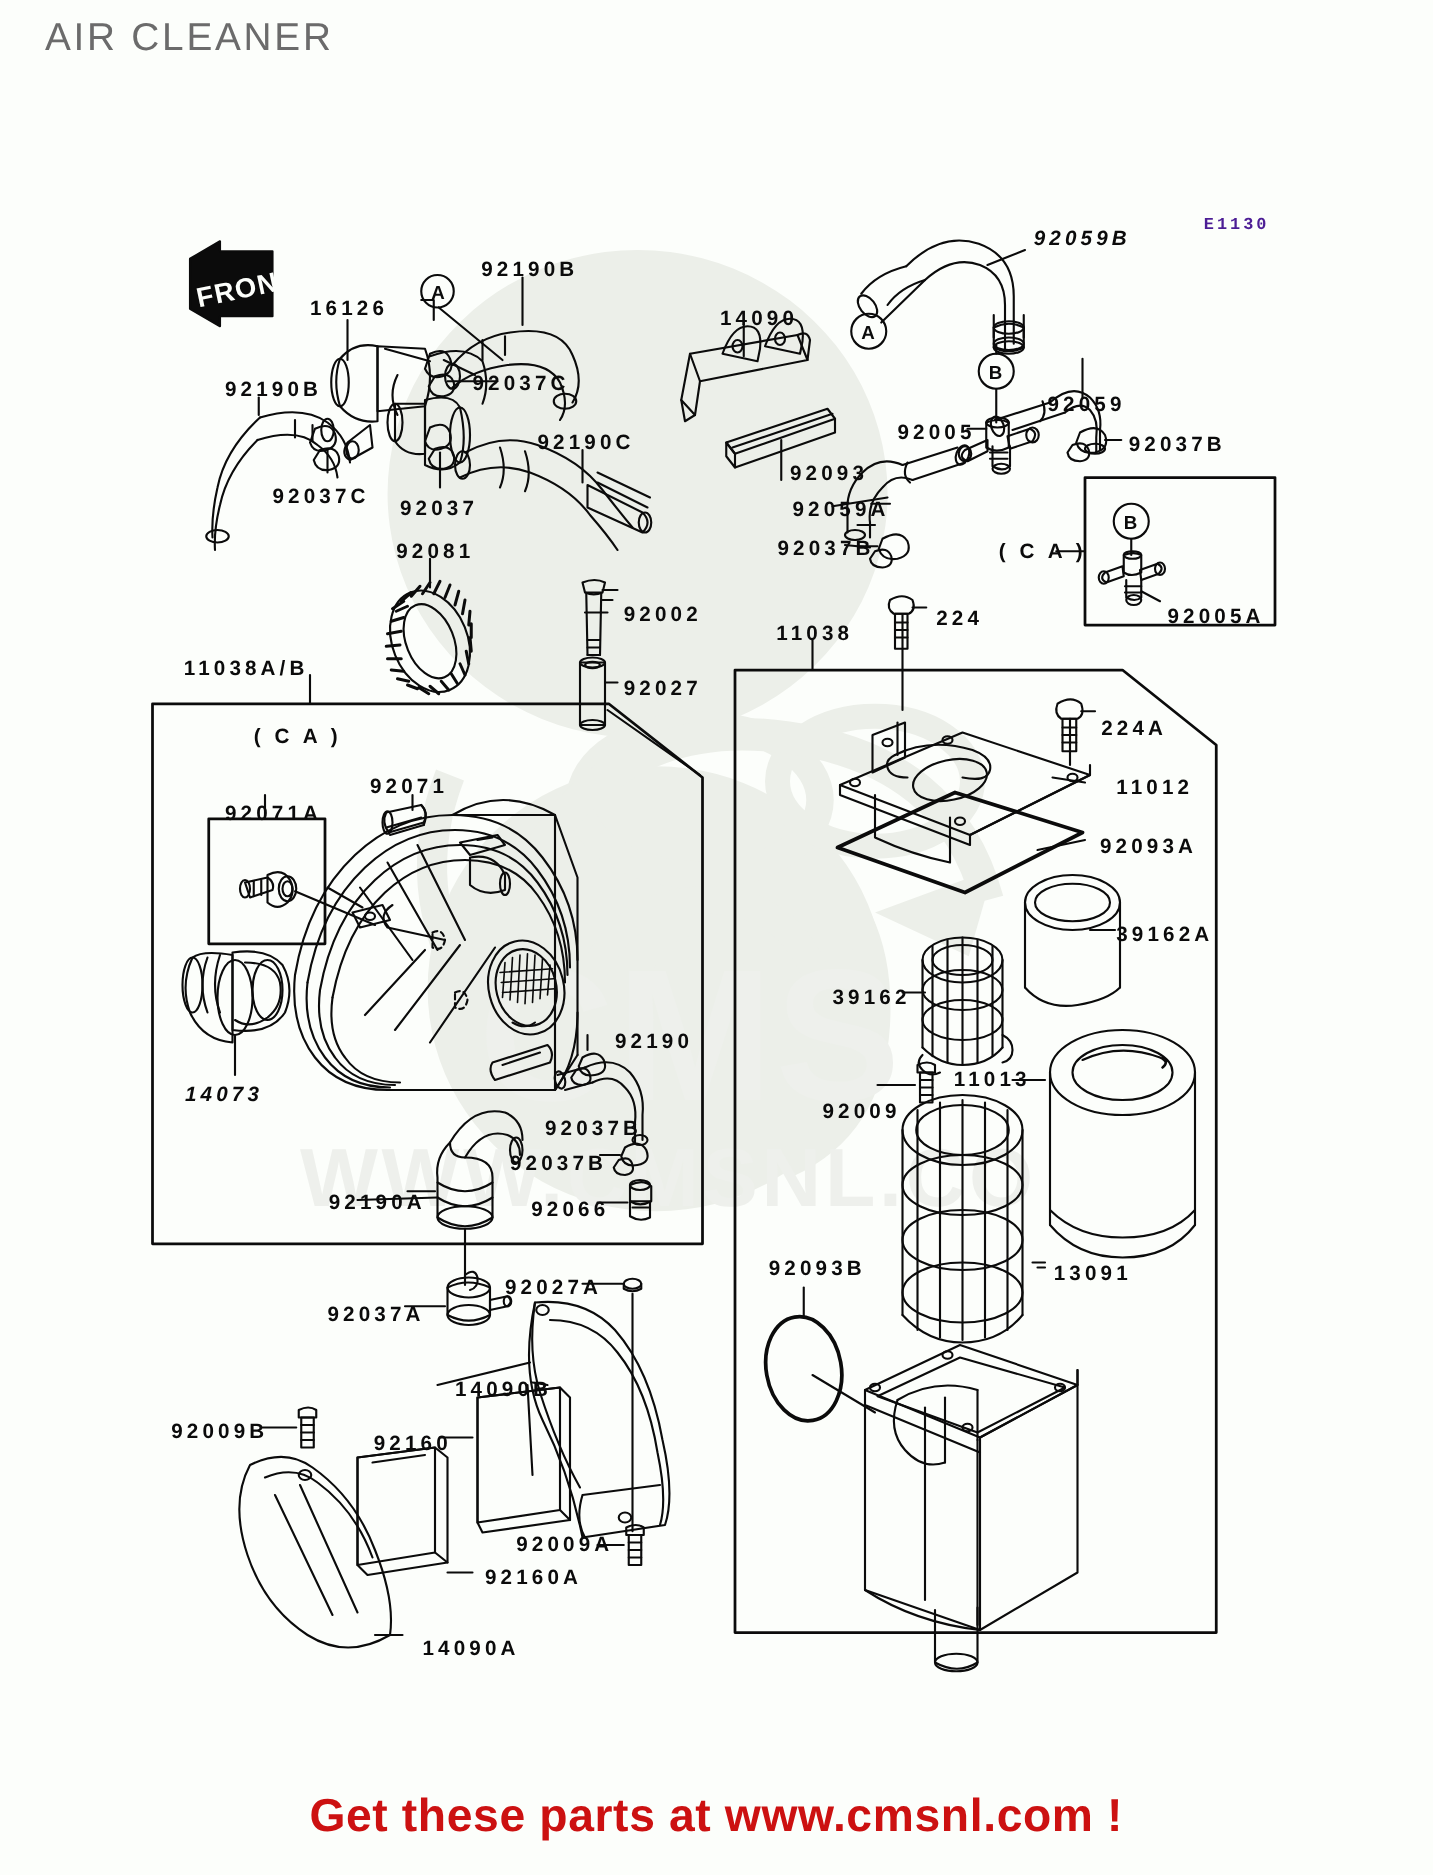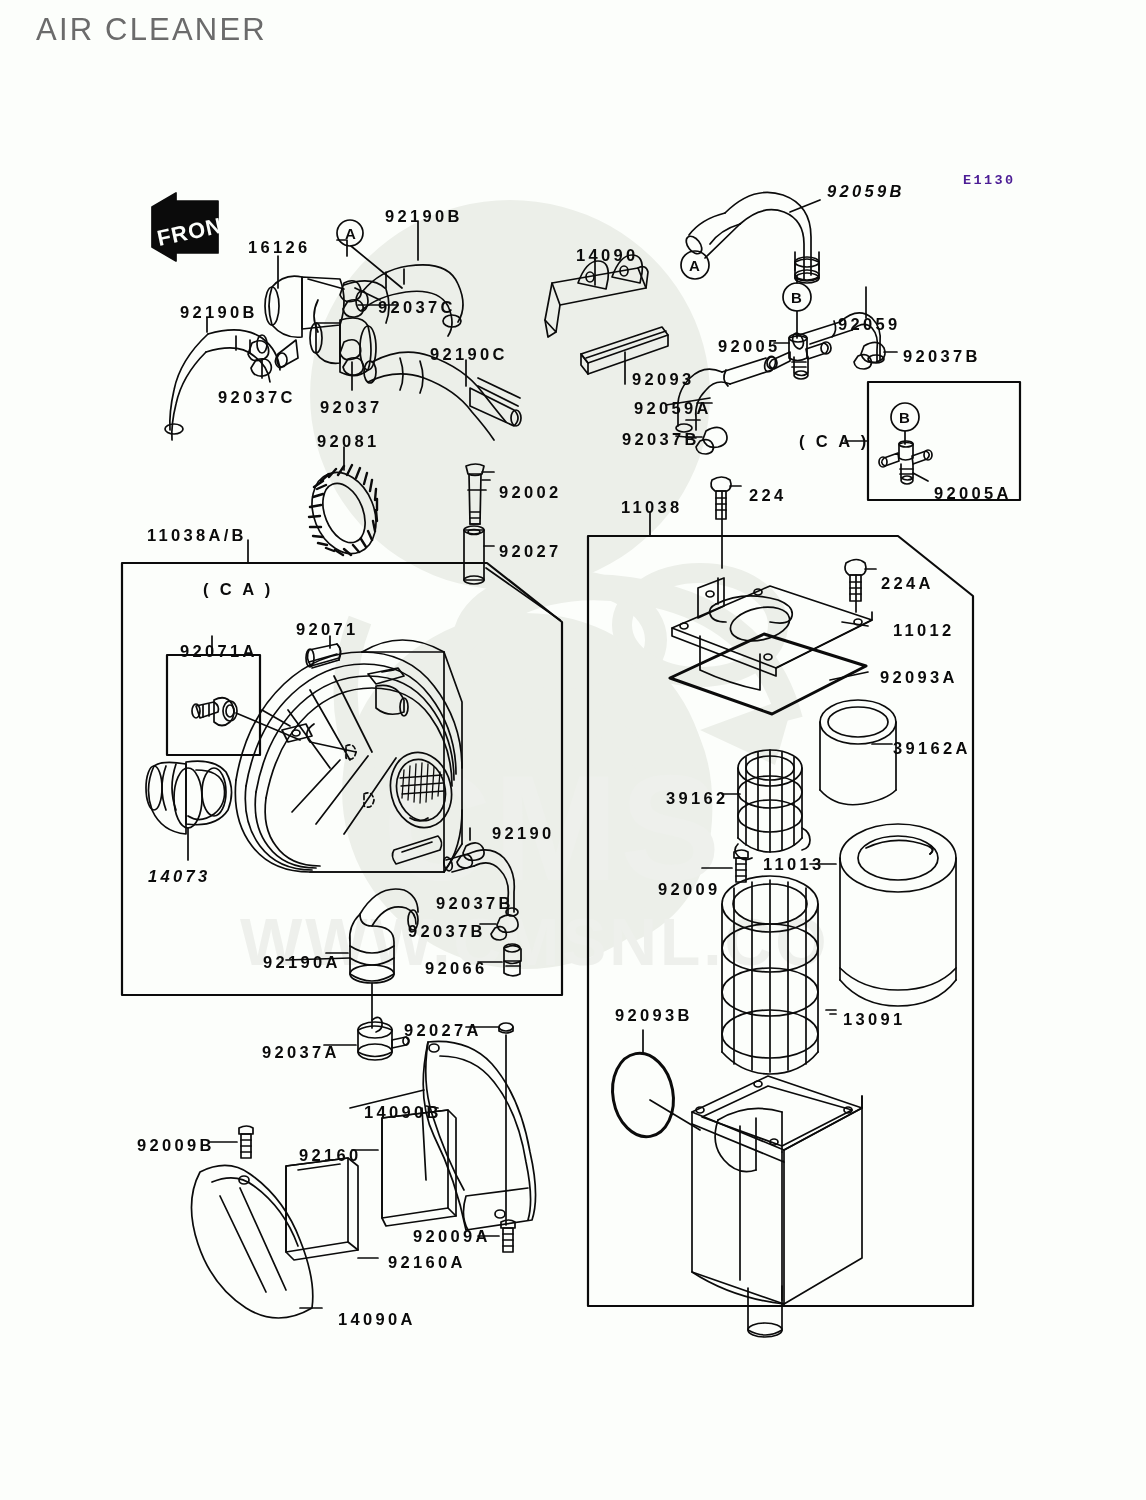--- a/index.html
+++ b/index.html
@@ -595,20 +595,21 @@
       <path d="M358 1258 L378 1258"></path>
       <path d="M286 960 L350 958"></path>
       <path d="M330 636 L330 648"></path>
       <path d="M486 490 L468 490 M494 546 L484 546"></path>
       <path d="M486 568 L560 620"></path>
     </g>
   </svg>
 
   <div id="page-title">AIR CLEANER</div>
   <div id="diagram-code">E1130</div>
+  <div id="footer-banner">Get these parts at www.cmsnl.com !</div>
 
   <div class="plabel" style="left:203px;top:580px;">( C A )</div>
   <div class="plabel" style="left:799px;top:432px;">( C A )</div>
 
   <div id="labels">
       <div class="plabel" style="left: 248px; top: 238px;">16126</div>
       <div class="plabel" style="left: 385px; top: 207px;">92190B</div>
       <div class="plabel" style="left: 180px; top: 303px;">92190B</div>
       <div class="plabel" style="left: 378px; top: 298px;">92037C</div>
       <div class="plabel" style="left: 218px; top: 388px;">92037C</div>

